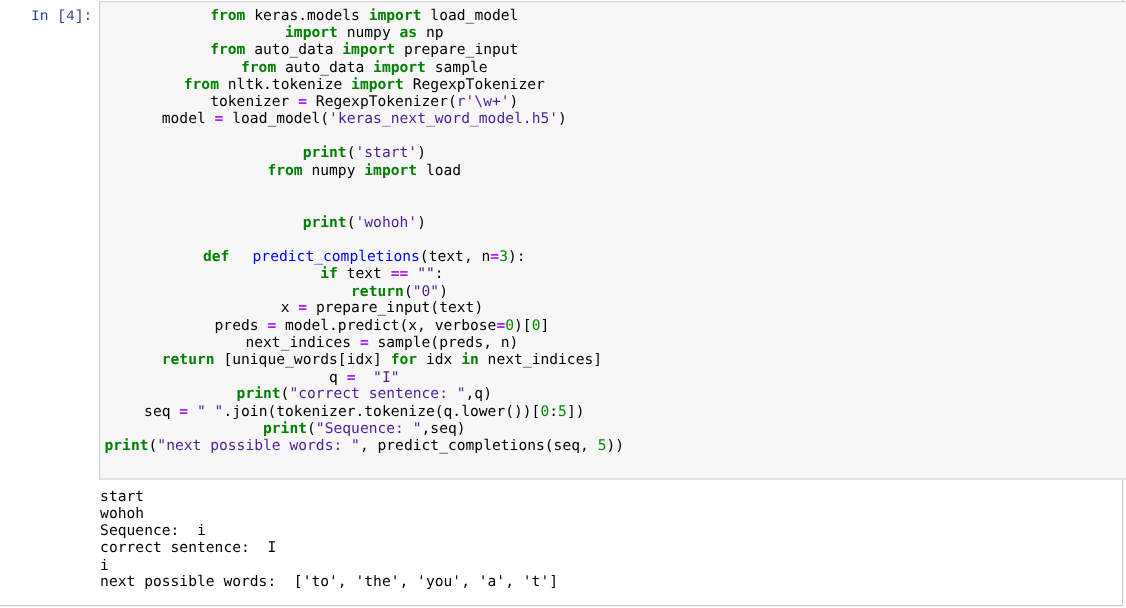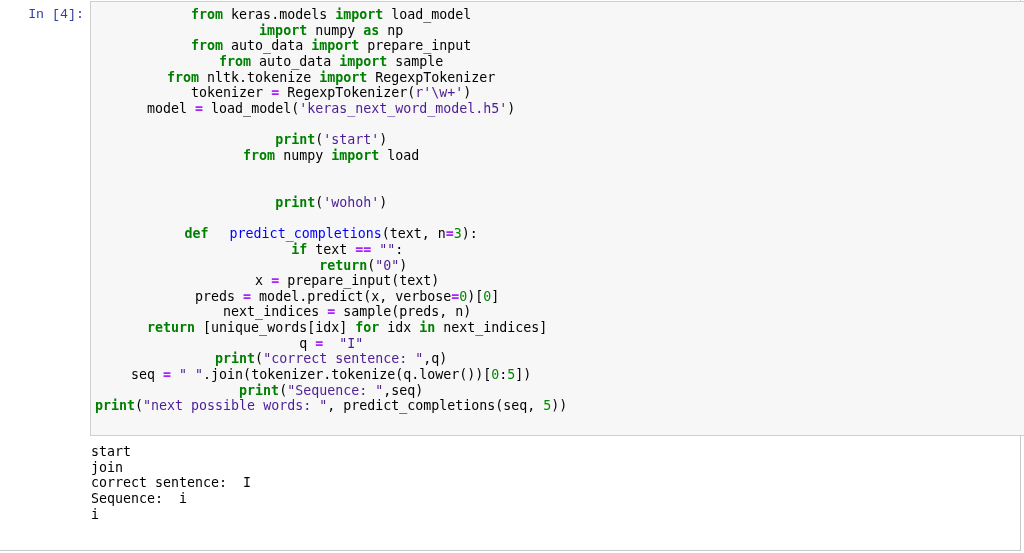--- a/index.html
+++ b/index.html
@@ -25,14 +25,14 @@
   .out-line { display: block; height: 15.67px; }
 </style>
 </head>
 <body>
 
 <div class="cell">
   <div class="prompt">In [4]:</div>
   <div class="input-area">
     <pre class="code" id="code"><span class="code-line"><span class="tk-kw">from</span><span class="tk-txt"> keras.models </span><span class="tk-kw">import</span><span class="tk-txt"> load_model</span></span><span class="code-line"><span class="tk-kw">import</span><span class="tk-txt"> numpy </span><span class="tk-kw">as</span><span class="tk-txt"> np</span></span><span class="code-line"><span class="tk-kw">from</span><span class="tk-txt"> auto_data </span><span class="tk-kw">import</span><span class="tk-txt"> prepare_input</span></span><span class="code-line"><span class="tk-kw">from</span><span class="tk-txt"> auto_data </span><span class="tk-kw">import</span><span class="tk-txt"> sample</span></span><span class="code-line"><span class="tk-kw">from</span><span class="tk-txt"> nltk.tokenize </span><span class="tk-kw">import</span><span class="tk-txt"> RegexpTokenizer</span></span><span class="code-line"><span class="tk-txt">tokenizer </span><span class="tk-op">=</span><span class="tk-txt"> RegexpTokenizer(</span><span class="tk-str">r'\w+'</span><span class="tk-txt">)</span></span><span class="code-line"><span class="tk-txt">model </span><span class="tk-op">=</span><span class="tk-txt"> load_model(</span><span class="tk-str">'keras_next_word_model.h5'</span><span class="tk-txt">)</span></span><span class="code-line"> </span><span class="code-line"><span class="tk-kw">print</span><span class="tk-txt">(</span><span class="tk-str">'start'</span><span class="tk-txt">)</span></span><span class="code-line"><span class="tk-kw">from</span><span class="tk-txt"> numpy </span><span class="tk-kw">import</span><span class="tk-txt"> load</span></span><span class="code-line"> </span><span class="code-line"> </span><span class="code-line"><span class="tk-kw">print</span><span class="tk-txt">(</span><span class="tk-str">'wohoh'</span><span class="tk-txt">)</span></span><span class="code-line"> </span><span class="code-line"><span class="tk-kw">def</span><span class="tk-txt"> </span><span class="tk-def">predict_completions</span><span class="tk-txt">(text, n</span><span class="tk-op">=</span><span class="tk-num">3</span><span class="tk-txt">):</span></span><span class="code-line"><span class="tk-txt">    </span><span class="tk-kw">if</span><span class="tk-txt"> text </span><span class="tk-op">==</span><span class="tk-txt"> </span><span class="tk-str">""</span><span class="tk-txt">:</span></span><span class="code-line"><span class="tk-txt">        </span><span class="tk-kw">return</span><span class="tk-txt">(</span><span class="tk-str">"0"</span><span class="tk-txt">)</span></span><span class="code-line"><span class="tk-txt">    x </span><span class="tk-op">=</span><span class="tk-txt"> prepare_input(text)</span></span><span class="code-line"><span class="tk-txt">    preds </span><span class="tk-op">=</span><span class="tk-txt"> model.predict(x, verbose</span><span class="tk-op">=</span><span class="tk-num">0</span><span class="tk-txt">)[</span><span class="tk-num">0</span><span class="tk-txt">]</span></span><span class="code-line"><span class="tk-txt">    next_indices </span><span class="tk-op">=</span><span class="tk-txt"> sample(preds, n)</span></span><span class="code-line"><span class="tk-txt">    </span><span class="tk-kw">return</span><span class="tk-txt"> [unique_words[idx] </span><span class="tk-kw">for</span><span class="tk-txt"> idx </span><span class="tk-kw">in</span><span class="tk-txt"> next_indices]</span></span><span class="code-line"><span class="tk-txt">q </span><span class="tk-op">=</span><span class="tk-txt">  </span><span class="tk-str">"I"</span></span><span class="code-line"><span class="tk-kw">print</span><span class="tk-txt">(</span><span class="tk-str">"correct sentence: "</span><span class="tk-txt">,q)</span></span><span class="code-line"><span class="tk-txt">seq </span><span class="tk-op">=</span><span class="tk-txt"> </span><span class="tk-str">" "</span><span class="tk-txt">.join(tokenizer.tokenize(q.lower())[</span><span class="tk-num">0</span><span class="tk-txt">:</span><span class="tk-num">5</span><span class="tk-txt">])</span></span><span class="code-line"><span class="tk-kw">print</span><span class="tk-txt">(</span><span class="tk-str">"Sequence: "</span><span class="tk-txt">,seq)</span></span><span class="code-line"><span class="tk-kw">print</span><span class="tk-txt">(</span><span class="tk-str">"next possible words: "</span><span class="tk-txt">, predict_completions(seq, </span><span class="tk-num">5</span><span class="tk-txt">))</span></span></pre>
   </div>
-  <pre class="output-area" id="output"><span class="out-line">start</span><span class="out-line">join</span><span class="out-line">correct sentence:  I</span><span class="out-line">Sequence:  i</span><span class="out-line">i</span></pre>
+  <pre class="output-area" id="output"><span class="out-line">start</span><span class="out-line">wohoh</span><span class="out-line">Sequence:  i</span><span class="out-line">correct sentence:  I</span><span class="out-line">i</span><span class="out-line">next possible words:  ['to', 'the', 'you', 'a', 't']</span></pre>
 </div>
 
 </body></html>

